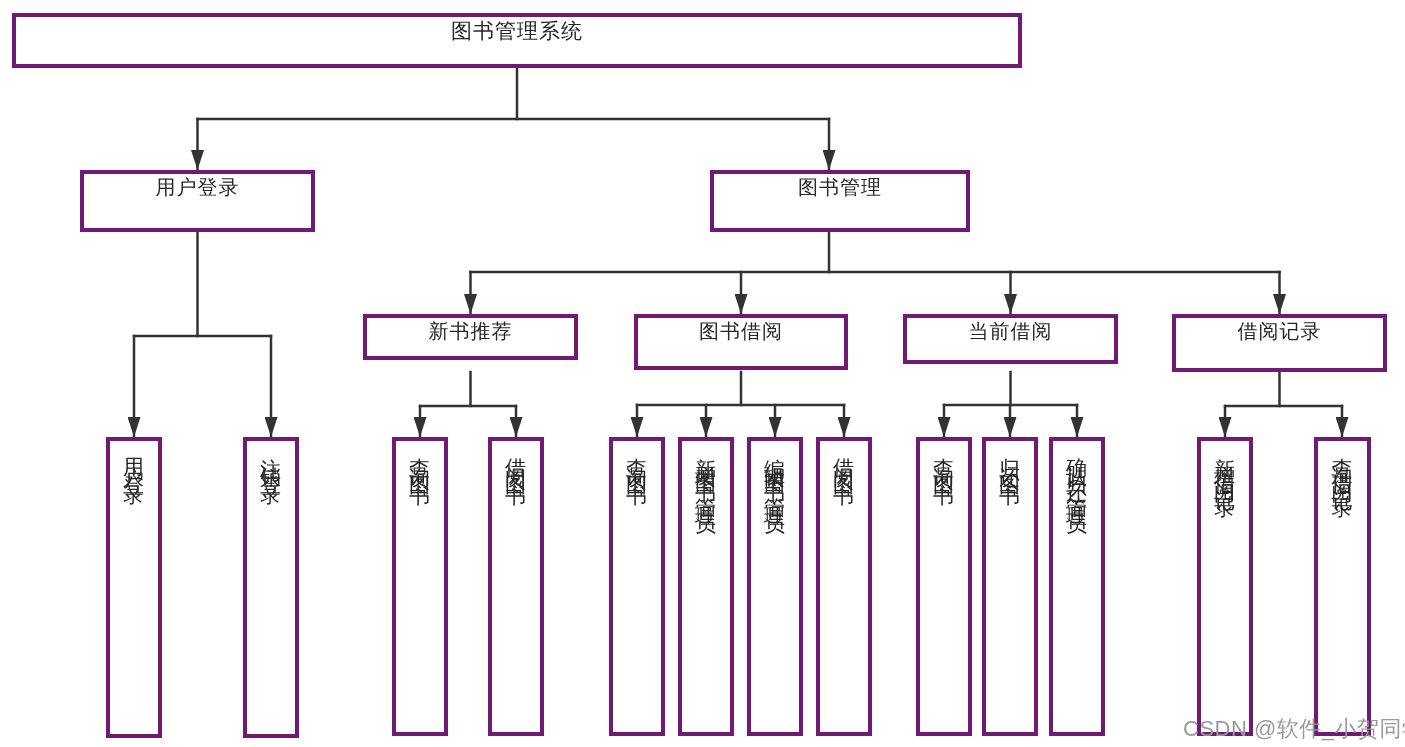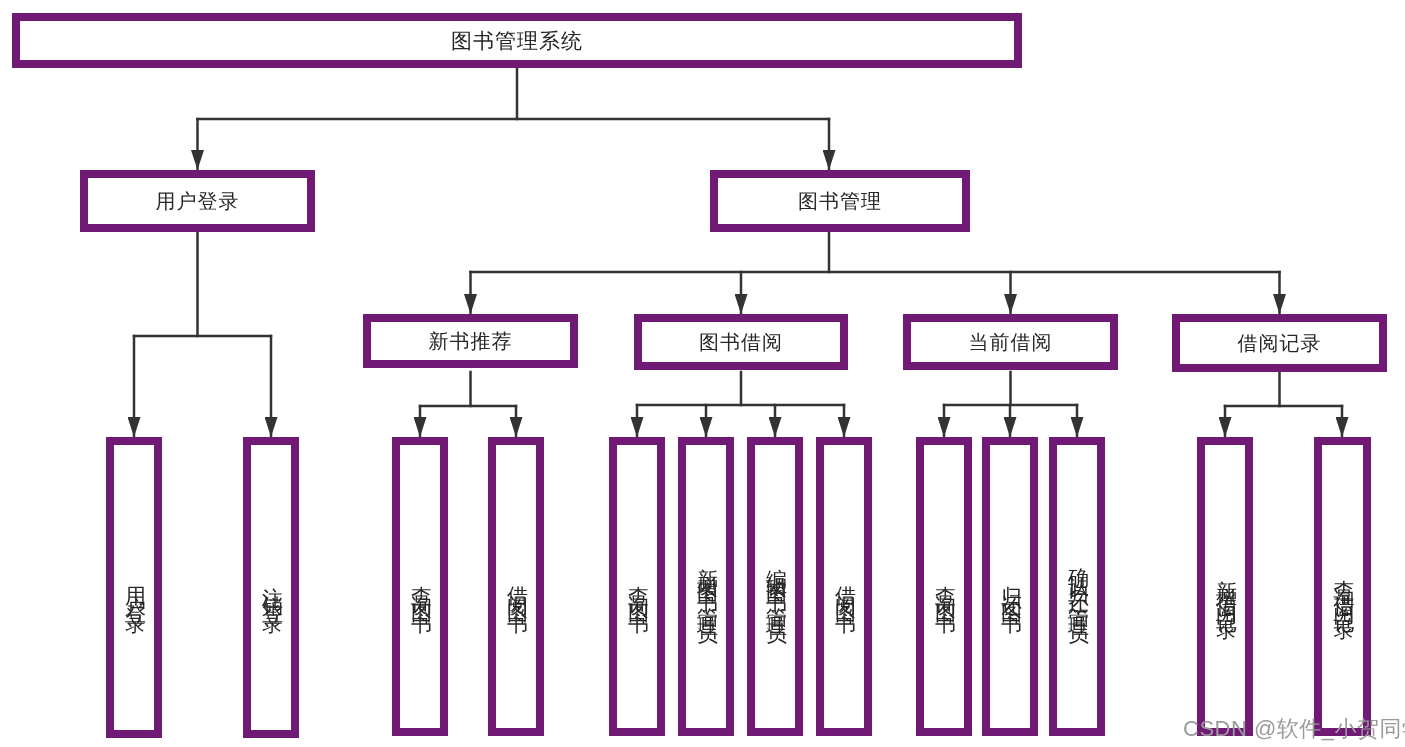--- a/index.html
+++ b/index.html
@@ -12,28 +12,26 @@
     overflow: hidden;
   }
   svg.connectors {
     position: absolute;
     left: 0; top: 0;
     z-index: 1;
   }
   .node {
     position: absolute;
     box-sizing: border-box;
-    border: 8px solid #701a75;
+    border: 4px solid #701a75;
     background: #ffffff;
     display: flex;
-    align-items: center;
     justify-content: center;
     color: #262626;
     z-index: 2;
-    font-family: Liberation Mono, monospace;
   }
   .h-node { font-size: 20px; letter-spacing: 1px; }
   .root-node { font-size: 21px; }
   .v-node .vtext {
     writing-mode: vertical-rl;
     text-orientation: mixed;
     font-size: 21px;
     line-height: 1.1;
     letter-spacing: 9px;
   }
@@ -108,27 +106,27 @@
     <span>图书管理系统</span>
   </div>
 
   <div class="node h-node" style="left:80px; top:170px; width:235px; height:62px;">
     <span>用户登录</span>
   </div>
   <div class="node h-node" style="left:710px; top:170px; width:260px; height:62px;">
     <span>图书管理</span>
   </div>
 
-  <div class="node h-node" style="left:363px; top:314px; width:215px; height:54px;">
+  <div class="node h-node" style="left:363px; top:314px; width:215px; height:46px;">
     <span>新书推荐</span>
   </div>
   <div class="node h-node" style="left:634px; top:314px; width:214px; height:56px;">
     <span>图书借阅</span>
   </div>
-  <div class="node h-node" style="left:903px; top:314px; width:215px; height:56px;">
+  <div class="node h-node" style="left:903px; top:314px; width:215px; height:50px;">
     <span>当前借阅</span>
   </div>
   <div class="node h-node" style="left:1172px; top:314px; width:215px; height:58px;">
     <span>借阅记录</span>
   </div>
 
   <div class="node v-node" style="left:106px; top:437px; width:56px; height:301px;">
     <span class="vtext">用户登录</span>
   </div>
   <div class="node v-node" style="left:243px; top:437px; width:56px; height:301px;">

